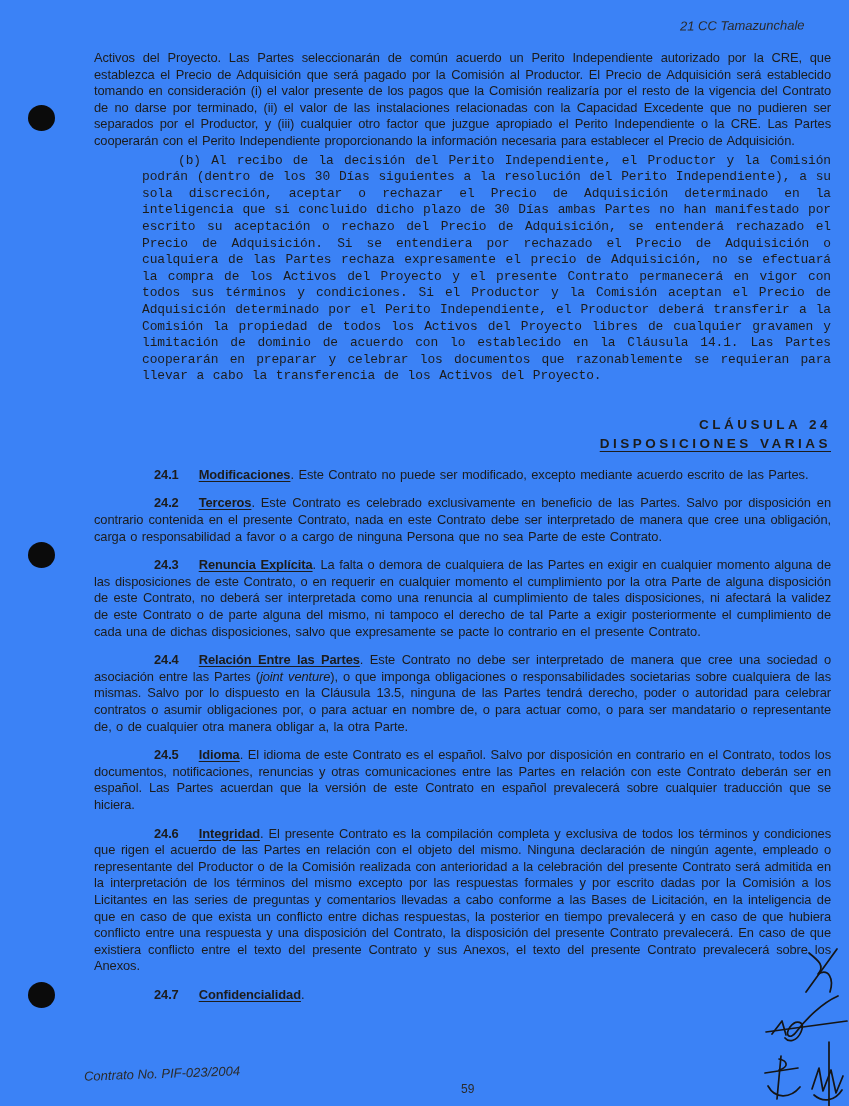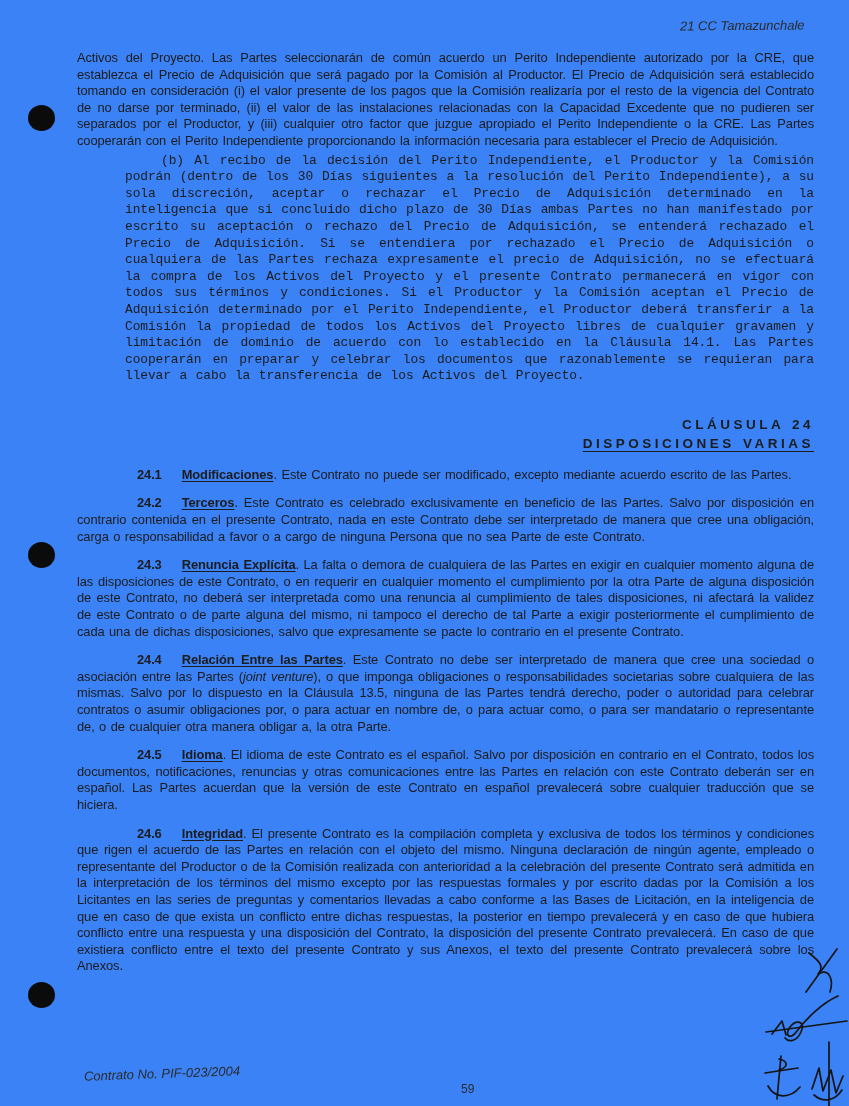--- a/index.html
+++ b/index.html
@@ -24,21 +24,21 @@
 
   
   .header-ref{
     position:absolute;top:18px;right:44px;
     font-style:italic;font-size:13px;color:#2a2a2a;
     transform:rotate(-0.4deg);
   }
 
   
   .content{
-    position:absolute;left:77px;top:50px;width:737px;
+    position:absolute;left:94px;top:50px;width:737px;
     font-size:12.9px;line-height:16.6px;
     text-align:justify;
     letter-spacing:-0.1px;
     word-spacing:1px;
   }
   p{margin:0;}
   .para-intro{margin-bottom:3px;}
   .para-sub{
     margin-left:48px;width:689px;
     text-indent:36px;
@@ -105,20 +105,21 @@
     <p class="clause"><span class="num">24.2</span><span class="title">Terceros</span><span>. Este Contrato es celebrado exclusivamente en beneficio de las Partes. Salvo por disposición en contrario contenida en el presente Contrato, nada en este Contrato debe ser interpretado de manera que cree una obligación, carga o responsabilidad a favor o a cargo de ninguna Persona que no sea Parte de este Contrato.</span></p>
 
     <p class="clause"><span class="num">24.3</span><span class="title">Renuncia Explícita</span><span>. La falta o demora de cualquiera de las Partes en exigir en cualquier momento alguna de las disposiciones de este Contrato, o en requerir en cualquier momento el cumplimiento por la otra Parte de alguna disposición de este Contrato, no deberá ser interpretada como una renuncia al cumplimiento de tales disposiciones, ni afectará la validez de este Contrato o de parte alguna del mismo, ni tampoco el derecho de tal Parte a exigir posteriormente el cumplimiento de cada una de dichas disposiciones, salvo que expresamente se pacte lo contrario en el presente Contrato.</span></p>
 
     <p class="clause"><span class="num">24.4</span><span class="title">Relación Entre las Partes</span><span>. Este Contrato no debe ser interpretado de manera que cree una sociedad o asociación entre las Partes (</span><span class="itxt">joint venture</span><span>), o que imponga obligaciones o responsabilidades societarias sobre cualquiera de las mismas. Salvo por lo dispuesto en la Cláusula 13.5, ninguna de las Partes tendrá derecho, poder o autoridad para celebrar contratos o asumir obligaciones por, o para actuar en nombre de, o para actuar como, o para ser mandatario o representante de, o de cualquier otra manera obligar a, la otra Parte.</span></p>
 
     <p class="clause"><span class="num">24.5</span><span class="title">Idioma</span><span>. El idioma de este Contrato es el español. Salvo por disposición en contrario en el Contrato, todos los documentos, notificaciones, renuncias y otras comunicaciones entre las Partes en relación con este Contrato deberán ser en español. Las Partes acuerdan que la versión de este Contrato en español prevalecerá sobre cualquier traducción que se hiciera.</span></p>
 
     <p class="clause"><span class="num">24.6</span><span class="title">Integridad</span><span>. El presente Contrato es la compilación completa y exclusiva de todos los términos y condiciones que rigen el acuerdo de las Partes en relación con el objeto del mismo. Ninguna declaración de ningún agente, empleado o representante del Productor o de la Comisión realizada con anterioridad a la celebración del presente Contrato será admitida en la interpretación de los términos del mismo excepto por las respuestas formales y por escrito dadas por la Comisión a los Licitantes en las series de preguntas y comentarios llevadas a cabo conforme a las Bases de Licitación, en la inteligencia de que en caso de que exista un conflicto entre dichas respuestas, la posterior en tiempo prevalecerá y en caso de que hubiera conflicto entre una respuesta y una disposición del Contrato, la disposición del presente Contrato prevalecerá. En caso de que existiera conflicto entre el texto del presente Contrato y sus Anexos, el texto del presente Contrato prevalecerá sobre los Anexos.</span></p>
 
+    <p class="clause"><span class="num">24.7</span><span class="title">Confidencialidad</span><span>.</span></p>
 
   </main>
 
   <svg class="signatures" width="112" height="180" viewBox="737 926 112 180">
 
     <path d="M 837 949 L 806 992"></path>
     <path d="M 809 953 C 819 961 825 966 818 974 C 829 968 834 979 830 992"></path>
 
     <path d="M 838 996 C 822 1003 806 1019 797 1031 C 790 1041 784 1035 790 1027 C 796 1019 806 1021 801 1032 C 797 1041 789 1043 785 1038"></path>
     <path d="M 766 1032 L 847 1021"></path>

